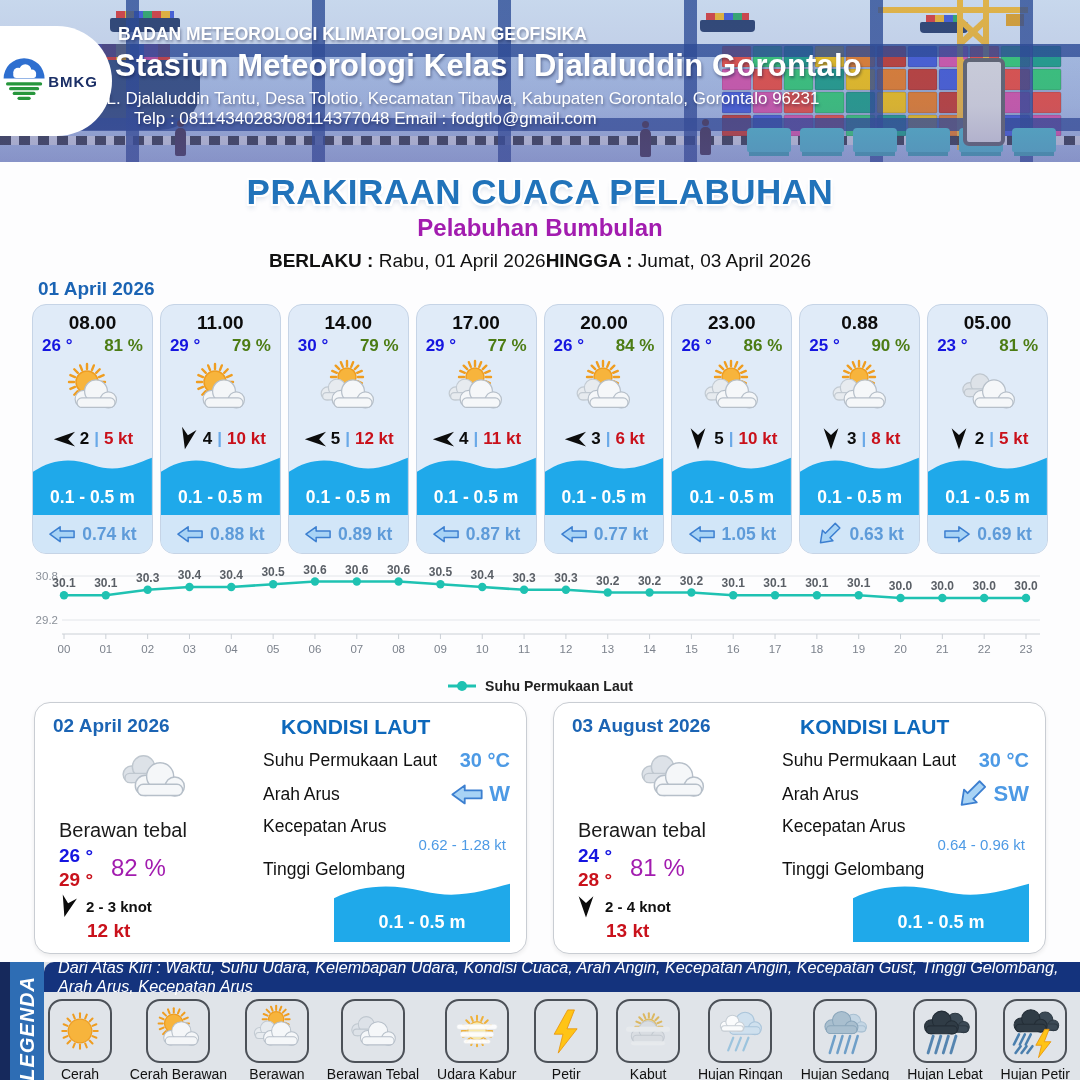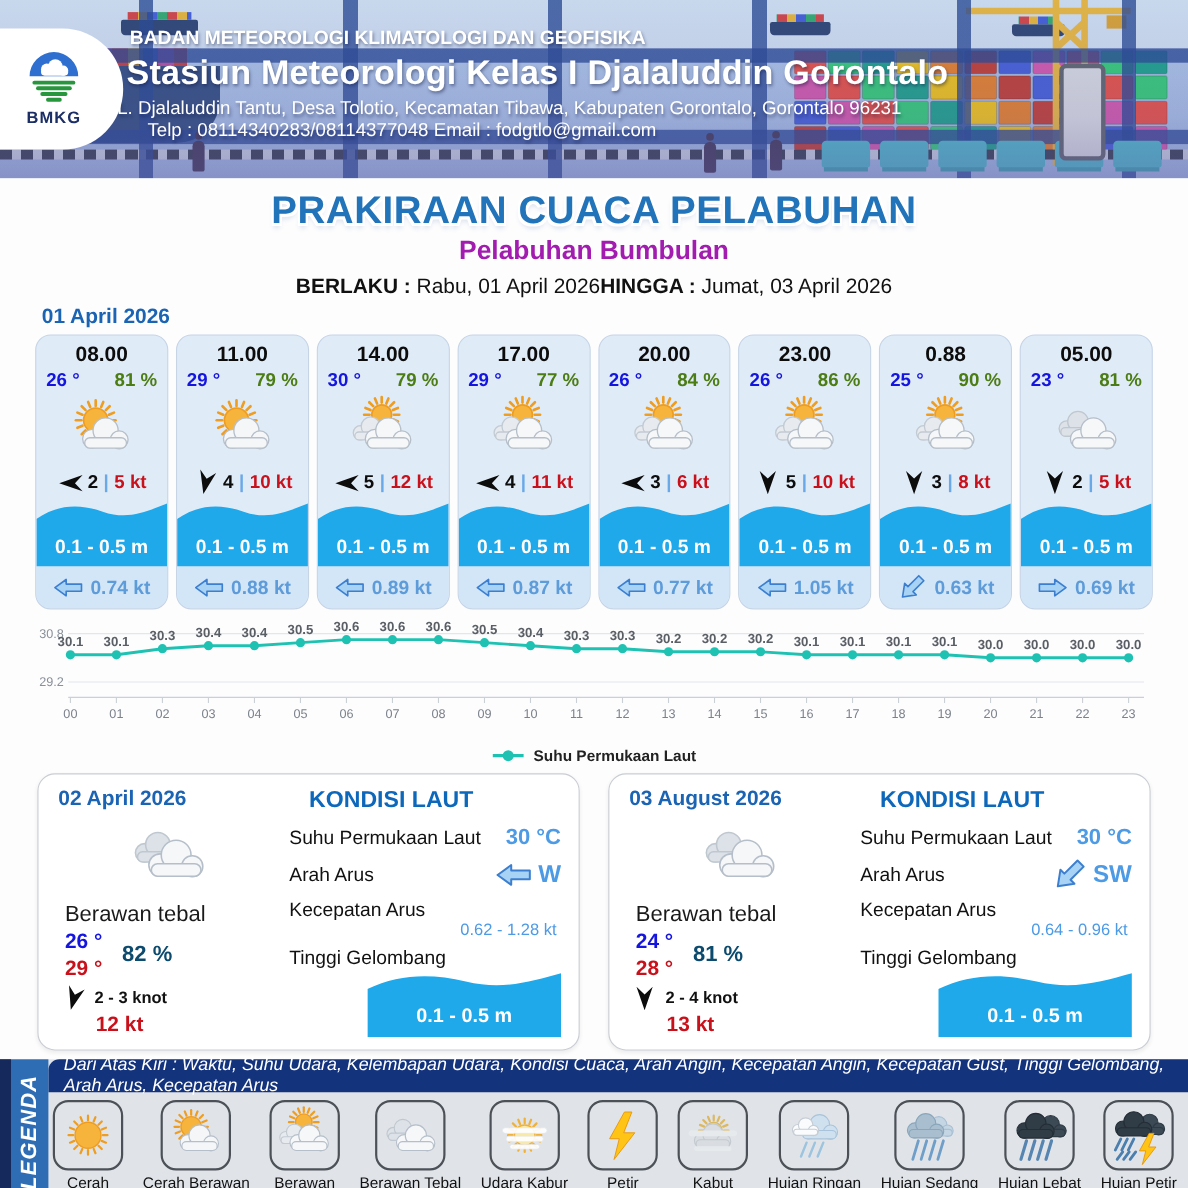--- a/index.html
+++ b/index.html
@@ -25,21 +25,21 @@
   .h-beam { position:absolute; left:0; right:0; height:13px; background:rgba(32,66,142,.78); }
   .h-overlay { position:absolute; inset:0;
     background:linear-gradient(180deg,rgba(130,150,205,.10) 0%,rgba(118,110,180,.22) 65%,rgba(104,96,168,.42) 100%); }
   .h-seats { position:absolute; bottom:10px; right:24px; display:flex; gap:9px; }
   .h-seat { width:44px; height:24px; background:#49b7c6; border-radius:4px 4px 2px 2px; box-shadow:0 6px 0 -2px #3aa0ae; }
   .h-person { position:absolute; width:11px; height:28px; border-radius:5px 5px 2px 2px; background:#3c3554; }
   .h-person::before { content:""; position:absolute; top:-8px; left:2px; width:7px; height:7px; border-radius:50%; background:#3c3554; }
   .h-sign { position:absolute; right:75px; top:58px; width:42px; height:88px; background:#d8dcdf;
     border:4px solid #5b6268; border-radius:6px; }
   .logo-panel { position:absolute; left:0; top:26px; width:112px; height:110px; background:#fff;
-    border-radius:0 56px 56px 0; z-index:5; display:flex; flex-direction:column; align-items:center; justify-content:center; padding-right:14px; }
+    border-radius:0 56px 56px 0; z-index:5; display:flex; flex-direction:row; align-items:center; justify-content:center; padding-right:14px; }
   .logo-text { font-size:15px; font-weight:bold; color:#1b2f66; letter-spacing:1px; margin-top:1px; }
   .h-text { position:absolute; left:98px; top:24px; z-index:4; color:#fff; text-shadow:1px 2px 3px rgba(10,20,60,.45); }
   .h-agency { font-size:17.5px; font-weight:bold; padding-left:20px; }
   .h-station { font-size:31px; font-weight:bold; padding-left:17px; margin-top:3px; letter-spacing:.2px; }
   .h-address { font-size:17px; margin-top:5px; }
   .h-contact { font-size:17px; margin-top:0; padding-left:36px; }
 
   
   .title-sec { text-align:center; padding-top:10px; }
   .main-title { font-size:35px; font-weight:800; color:#2173ba; letter-spacing:.5px;
@@ -76,21 +76,21 @@
   #days-row { display:flex; gap:26px; padding:0 34px; margin-top:4px; height:252px; }
   .day-card { flex:1; background:#fff; border:1.5px solid #c9cdd3; border-radius:16px;
     box-shadow:0 2px 4px rgba(0,0,0,.07); display:flex; padding:12px 16px 10px 18px; }
   .d-left { width:200px; display:flex; flex-direction:column; }
   .d-date { font-size:19px; font-weight:bold; color:#1b64b4; }
   .d-icon { height:78px; display:flex; align-items:center; justify-content:center; }
   .d-cond { font-size:20px; color:#1a1a1a; margin:4px 0 2px 6px; }
   .d-temps { display:flex; align-items:center; gap:18px; margin-left:6px; }
   .d-tcol { display:flex; flex-direction:column; line-height:1.25; font-size:19px; font-weight:bold; }
   .d-tmin { color:#1515e0; } .d-tmax { color:#c9111b; }
-  .d-hum { font-size:20px; font-weight:bold; color:#0c4a6e; }
+  .d-hum { font-size:24px; font-weight:normal; color:#a21caf; }
   .d-wind { display:flex; align-items:center; gap:7px; font-size:15px; font-weight:bold; color:#111; margin:6px 0 0 2px;text-align:right; }
   .d-gust { font-size:19px; font-weight:bold; color:#c9111b; margin:4px 0 0 34px; }
   .d-right { flex:1; padding-left:10px; display:flex; flex-direction:column; }
   .sea-title { font-size:21px; font-weight:bold; color:#0d68bb; margin:0 0 10px 18px; }
   .sea-row { display:flex; justify-content:space-between; align-items:center; font-size:17.5px; color:#111; margin-bottom:9px; }
   .sea-val { color:#4d9ae5; font-weight:bold; font-size:20px; }
   .sea-dirgrp { display:flex; align-items:center; gap:5px; }
   .sea-dirval { color:#4d9ae5; font-weight:bold; font-size:22px; }
   .sea-speed { text-align:right; color:#4d9ae5; font-weight:normal; font-size:15px; margin:-3px 4px 6px 0; }
   .sea-wavewrap { align-self:flex-end; position:relative; width:176px; height:62px; margin-top:0px; }

